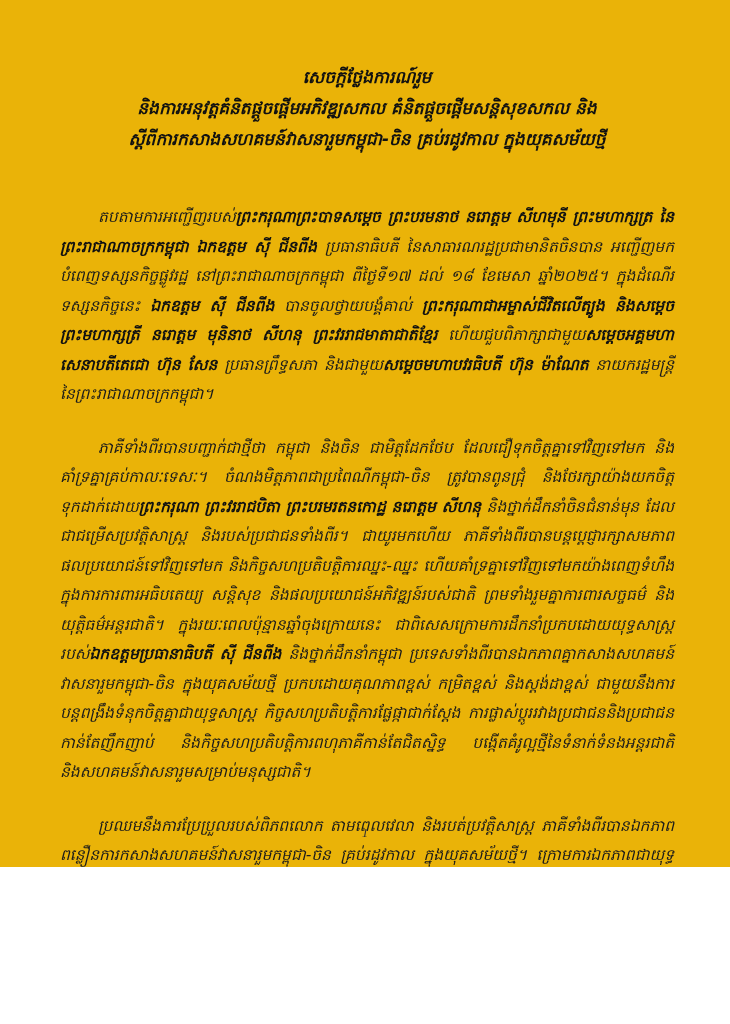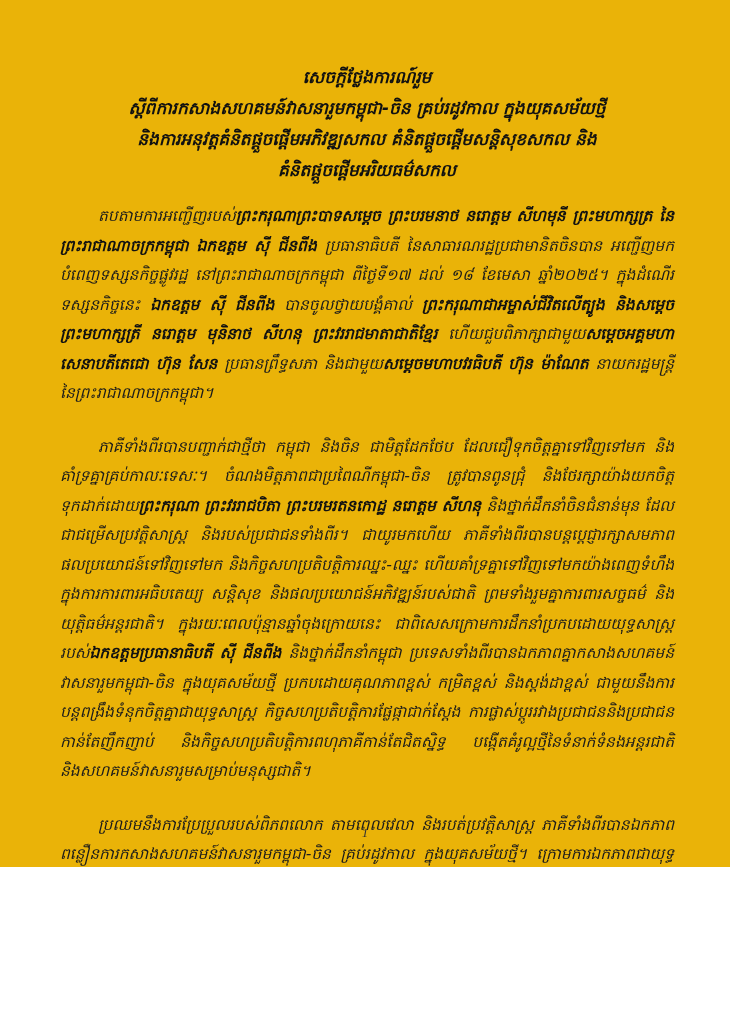--- a/index.html
+++ b/index.html
@@ -28,21 +28,21 @@
     text-align: center;
     font-weight: bold;
     font-size: 17px;
     line-height: 31px;
     color: #111111;
   }
   .doc-title .t-line {
     white-space: nowrap;
   }
   .doc-body {
-    margin-top: 16px;
+    margin-top: 48px;
   }
   .para {
     font-size: 15.5px;
     line-height: 29.5px;
     text-align: justify;
     text-indent: 38px;
     margin: 0 0 24px 0;
     color: #1b1b1b;
     word-break: break-word;
   }
@@ -62,23 +62,22 @@
   }
 </style>
 </head>
 <body>
 
 <div class="page">
   <div class="content">
 
     <div class="doc-title">
       <div class="t-line">សេចក្តីថ្លែងការណ៍រួម</div>
+      <div class="t-line">និងការអនុវត្តគំនិតផ្តួចផ្តើមអភិវឌ្ឍសកល គំនិតផ្តួចផ្តើមសន្តិសុខសកល និង</div>
       <div class="t-line">ស្តីពីការកសាងសហគមន៍វាសនារួមកម្ពុជា-ចិន គ្រប់រដូវកាល ក្នុងយុគសម័យថ្មី</div>
-      <div class="t-line">និងការអនុវត្តគំនិតផ្តួចផ្តើមអភិវឌ្ឍសកល គំនិតផ្តួចផ្តើមសន្តិសុខសកល និង</div>
-      <div class="t-line">គំនិតផ្តួចផ្តើមអរិយធម៌សកល</div>
     </div>
 
     <div class="doc-body">
       <p class="para"><span>តបតាមការអញ្ជើញរបស់</span><span class="b">ព្រះករុណាព្រះបាទសម្តេច ព្រះបរមនាថ នរោត្តម សីហមុនី ព្រះមហាក្សត្រ នៃព្រះរាជាណាចក្រកម្ពុជា</span><span> </span><span class="b">ឯកឧត្តម ស៊ី ជីនពីង</span><span> ប្រធានាធិបតី នៃសាធារណរដ្ឋប្រជាមានិតចិនបាន អញ្ជើញមកបំពេញទស្សនកិច្ចផ្លូវរដ្ឋ នៅព្រះរាជាណាចក្រកម្ពុជា ពីថ្ងៃទី១៧ ដល់ ១៨ ខែមេសា ឆ្នាំ២០២៥។ ក្នុងដំណើរទស្សនកិច្ចនេះ </span><span class="b">ឯកឧត្តម ស៊ី ជីនពីង</span><span> បានចូលថ្វាយបង្គំគាល់ </span><span class="b">ព្រះករុណាជាអម្ចាស់ជីវិតលើត្បូង និងសម្តេចព្រះមហាក្សត្រី នរោត្តម មុនិនាថ សីហនុ ព្រះវររាជមាតាជាតិខ្មែរ</span><span> ហើយជួបពិភាក្សាជាមួយ</span><span class="b">សម្តេចអគ្គមហាសេនាបតីតេជោ ហ៊ុន សែន</span><span> ប្រធានព្រឹទ្ធសភា និងជាមួយ</span><span class="b">សម្តេចមហាបវរធិបតី ហ៊ុន ម៉ាណែត</span><span> នាយករដ្ឋមន្ត្រី នៃព្រះរាជាណាចក្រកម្ពុជា។</span></p>
       <p class="para"><span>ភាគីទាំងពីរបានបញ្ជាក់ជាថ្មីថា កម្ពុជា និងចិន ជាមិត្តដែកថែប ដែលជឿទុកចិត្តគ្នាទៅវិញទៅមក និងគាំទ្រគ្នាគ្រប់កាលៈទេសៈ។ ចំណងមិត្តភាពជាប្រពៃណីកម្ពុជា-ចិន ត្រូវបានពូនជ្រុំ និងថែរក្សាយ៉ាងយកចិត្តទុកដាក់ដោយ</span><span class="b">ព្រះករុណា ព្រះវររាជបិតា ព្រះបរមរតនកោដ្ឋ នរោត្តម សីហនុ</span><span> និងថ្នាក់ដឹកនាំចិនជំនាន់មុន ដែលជាជម្រើសប្រវត្តិសាស្ត្រ និងរបស់ប្រជាជនទាំងពីរ។ ជាយូរមកហើយ ភាគីទាំងពីរបានបន្តប្តេជ្ញារក្សាសមភាព ផលប្រយោជន៍ទៅវិញទៅមក និងកិច្ចសហប្រតិបត្តិការឈ្នះ-ឈ្នះ ហើយគាំទ្រគ្នាទៅវិញទៅមកយ៉ាងពេញទំហឹង ក្នុងការការពារអធិបតេយ្យ សន្តិសុខ និងផលប្រយោជន៍អភិវឌ្ឍន៍របស់ជាតិ ព្រមទាំងរួមគ្នាការពារសច្ចធម៌ និងយុត្តិធម៌អន្តរជាតិ។ ក្នុងរយៈពេលប៉ុន្មានឆ្នាំចុងក្រោយនេះ ជាពិសេសក្រោមការដឹកនាំប្រកបដោយយុទ្ធសាស្ត្ររបស់</span><span class="b">ឯកឧត្តមប្រធានាធិបតី ស៊ី ជីនពីង</span><span> និងថ្នាក់ដឹកនាំកម្ពុជា ប្រទេសទាំងពីរបានឯកភាពគ្នាកសាងសហគមន៍វាសនារួមកម្ពុជា-ចិន ក្នុងយុគសម័យថ្មី ប្រកបដោយគុណភាពខ្ពស់ កម្រិតខ្ពស់ និងស្តង់ដាខ្ពស់ ជាមួយនឹងការបន្តពង្រឹងទំនុកចិត្តគ្នាជាយុទ្ធសាស្ត្រ កិច្ចសហប្រតិបត្តិការផ្លែផ្កាជាក់ស្តែង ការផ្លាស់ប្តូររវាងប្រជាជននិងប្រជាជនកាន់តែញឹកញាប់ និងកិច្ចសហប្រតិបត្តិការពហុភាគីកាន់តែជិតស្និទ្ធ បង្កើតគំរូល្អថ្មីនៃទំនាក់ទំនងអន្តរជាតិ និងសហគមន៍វាសនារួមសម្រាប់មនុស្សជាតិ។</span></p>
       <p class="para"><span>ប្រឈមនឹងការប្រែប្រួលរបស់ពិភពលោក តាមពេលវេលា និងរបត់ប្រវត្តិសាស្ត្រ ភាគីទាំងពីរបានឯកភាពពន្លឿនការកសាងសហគមន៍វាសនារួមកម្ពុជា-ចិន គ្រប់រដូវកាល ក្នុងយុគសម័យថ្មី។ ក្រោមការឯកភាពជាយុទ្ធសាស្ត្រកម្រិតខ្ពស់រវាងប្រទេសទាំងពីរ ដោយមានគណៈកម្មាធិការសម្របសម្រួលអន្តររដ្ឋាភិបាលកម្ពុជា-ចិន ជាយន្តការគ្រប់គ្រងរួម និងការអនុវត្តផែនការសកម្មភាព ស្តីពីការកសាងសហគមន៍វាសនារួមកម្ពុជា-ចិន ក្នុងយុគសម័យថ្មី ជាចំណុចចម្បង ភាគីទាំងពីរនឹងបន្តជំរុញក្របខណ្ឌកិច្ចសហ</span></p>
     </div>
 
   </div>
 

